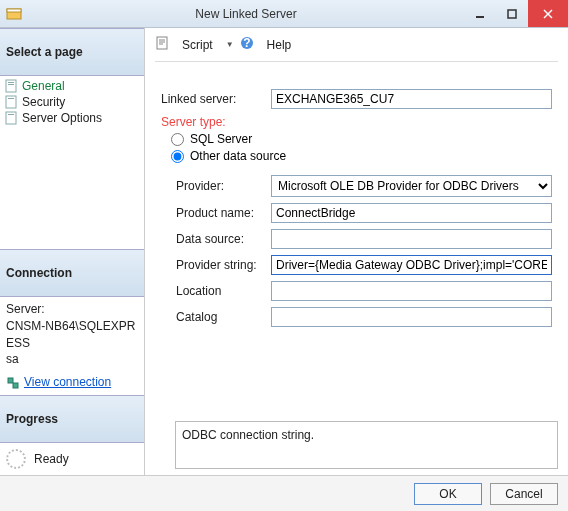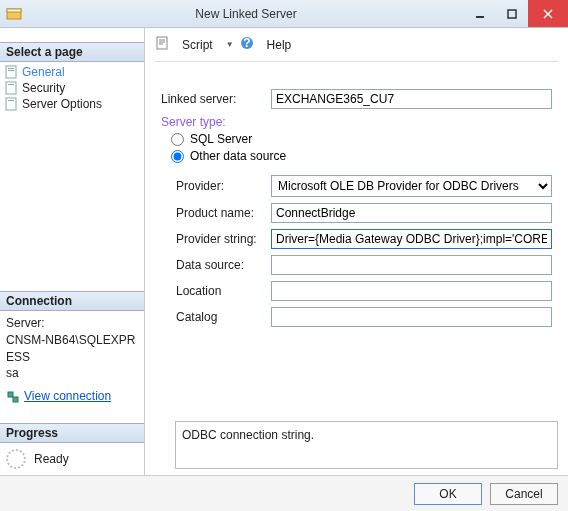--- a/index.html
+++ b/index.html
@@ -8,25 +8,25 @@
 .titlebar { height: 28px; background: linear-gradient(#e8f0f8, #d8e4f0); display: flex; align-items: center; padding-left: 6px; border-bottom: 1px solid #b8c4d0; }
 .titlebar .icon { width: 16px; height: 16px; margin-right: 6px; }
 .titlebar .title { flex: 1; text-align: center; color: #333; }
 .winbtns { display: flex; height: 100%; }
 .winbtn { width: 32px; display: flex; align-items: center; justify-content: center; color: #444; }
 .winbtn.close { background: #e04343; color: #fff; width: 40px; }
 
 .body { display: flex; height: calc(511px - 28px - 36px); }
 
 .sidebar { width: 145px; background: #fff; border-right: 1px solid #ccc; display: flex; flex-direction: column; }
-.side-section-title { background: linear-gradient(#e4eef8, #cfdfee); border-top: 1px solid #aac; border-bottom: 1px solid #aac; padding: 2px 6px; font-weight: bold; color: #222; margin-top: 14px; }
+.side-section-title { background: linear-gradient(#e4eef8, #cfdfee); border-top: 1px solid #aac; border-bottom: 1px solid #aac; padding: 16px 6px; font-weight: bold; color: #222; }
 .side-list { padding: 2px 4px; }
 .side-item { display: flex; align-items: center; gap: 4px; padding: 1px 0; color: #1a4db3; cursor: default; }
 .side-item .lbl { color: #222; }
-.side-item.sel .lbl { color: #3b82f6; }
+.side-item.sel .lbl { color: #15803d; }
 .side-icon { width: 14px; height: 14px; }
 
 .conn-body { padding: 4px 6px; color: #222; line-height: 1.4; word-break: break-all; }
 .viewconn { color: #0b57d0; text-decoration: underline; display: flex; align-items: center; gap: 4px; margin-top: 6px; }
 
 .progress-body { padding: 6px; display: flex; align-items: center; gap: 8px; color: #222; }
 .spinner { width: 20px; height: 20px; border: 2px dotted #bbb; border-radius: 50%; }
 
 .flex-spacer { flex: 1; }
 
@@ -36,21 +36,21 @@
 .tool .drop { font-size: 8px; color: #555; }
 
 .form { padding: 17px 6px; }
 .row { display: flex; align-items: center; margin-bottom: 6px; }
 .row .lbl { width: 110px; color: #222; }
 .row.indent .lbl { width: 95px; margin-left: 15px;}
 .row input[type=text] { flex: 1; height: 20px; border: 1px solid #8fa6bf; padding: 1px 4px; background: #fff; }
 .row select { flex: 1; height: 22px; border: 1px solid #8fa6bf; background: #fff; padding: 1px 2px; }
 .radio-row { display: flex; align-items: center; gap: 6px; margin: 3px 0 3px 10px; }
 .radio-row input { margin: 0; }
-.static { color: #8b5cf6; margin-bottom: 1px; }
+.static { color: #ef4444; margin-bottom: 1px; }
 
 .desc-box { margin-top: auto; border: 1px solid #bbb; padding: 6px; height: 48px; color: #222; margin-left: 20px; }
 
 .footer { height: 36px; border-top: 1px solid #ccc; display: flex; align-items: center; justify-content: flex-end; gap: 8px; padding: 0 10px; background: #f4f4f4; }
 .footer button { width: 68px; height: 22px; border: 1px solid #999; background: #f8f8f8; color: #222; }
 .footer button.primary { border: 1px solid #5a8ed0; }
 </style>
 </head>
 <body>
 
@@ -172,26 +172,26 @@
         <span class="lbl">Provider:</span>
         <select>
           <option>Microsoft OLE DB Provider for ODBC Drivers</option>
         </select>
       </div>
       <div class="row indent">
         <span class="lbl">Product name:</span>
         <input type="text" value="ConnectBridge" style="">
       </div>
       <div class="row indent">
+        <span class="lbl">Data source:</span>
+        <input type="text" value="" style="">
+      </div>
+      <div class="row indent">
         <span class="lbl">Provider string:</span>
         <input type="text" style="border-color: rgb(42, 106, 201);" value="Driver={Media Gateway ODBC Driver};impl='CORE">
-      </div>
-      <div class="row indent">
-        <span class="lbl">Data source:</span>
-        <input type="text" value="" style="">
       </div>
       <div class="row indent">
         <span class="lbl">Location</span>
         <input type="text" value="" style="">
       </div>
       <div class="row indent">
         <span class="lbl">Catalog</span>
         <input type="text" value="" style="">
       </div>
     </div>

